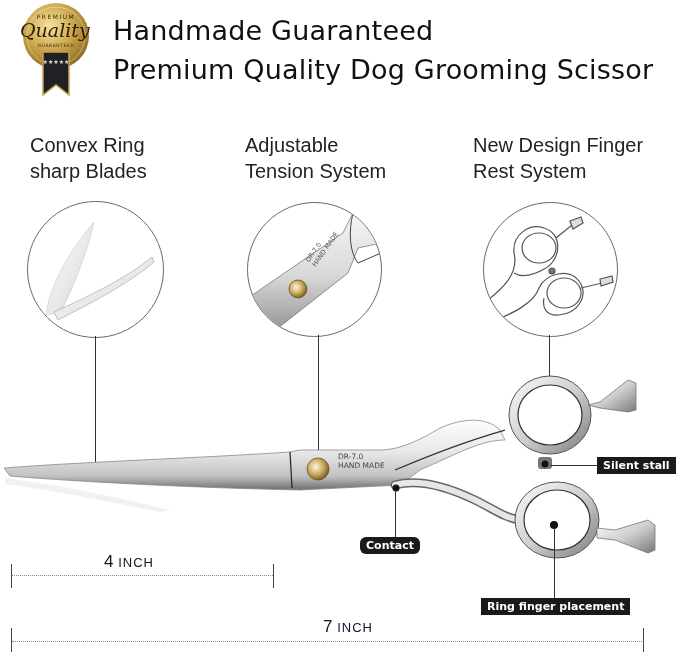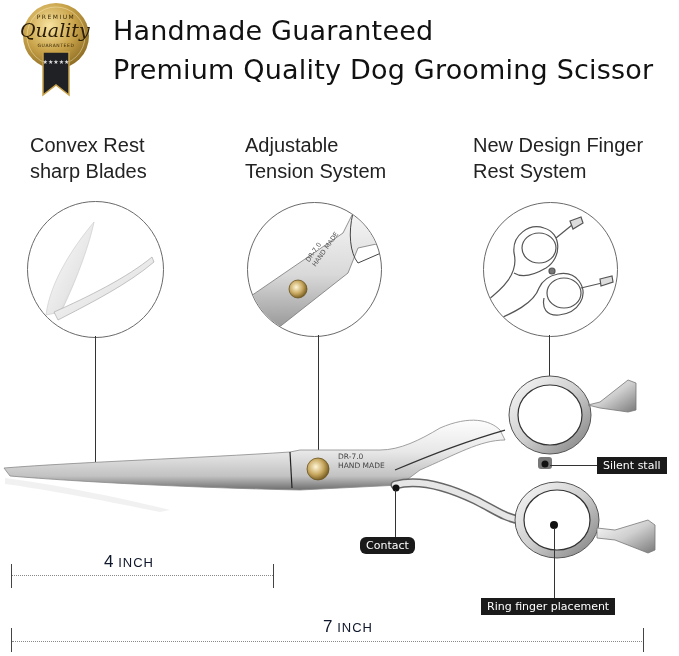--- a/index.html
+++ b/index.html
@@ -5,21 +5,21 @@
   html, body { margin: 0; padding: 0; background: #ffffff; }
   body { width: 679px; height: 656px; position: relative; overflow: hidden;
          font-family: "DejaVu Sans", "Liberation Sans", sans-serif; color: #111; }
   .abs { position: absolute; }
   .badge { left: 20px; top: 2px; width: 72px; height: 96px; }
   .title { left: 113px; font-weight: normal; font-size: 27px; letter-spacing: 0.2px; color: #111; white-space: nowrap; }
   .title.l1 { top: 15px; }
   .title.l2 { top: 54px; }
   .feature { font-size: 20px; font-weight: 300; line-height: 26px; color: #222; white-space: nowrap; font-family: "Liberation Sans", sans-serif; }
   .circle { border: 1px solid #6a6a6a; border-radius: 50%; background: #fff; overflow: hidden; }
-  .tag { background: #1a1a1a; color: #fff; font-weight: normal; font-size: 11px; padding: 2px 6px; white-space: nowrap; font-family: "DejaVu Sans", sans-serif; }
+  .tag { background: #1a1a1a; color: #fff; font-weight: bold; font-size: 11px; padding: 2px 6px; white-space: nowrap; font-family: "DejaVu Sans", sans-serif; }
   .vline { width: 1px; background: #333; }
   .hline { height: 1px; background: #333; }
   .dotline { height: 0; border-top: 1px dotted #888; }
   .tick { width: 1px; background: #444; }
   .measure { font-size: 17px; color: #0f172a; white-space: nowrap; font-family: "Liberation Sans", sans-serif; }
   .measure .unit { font-size: 13px; letter-spacing: 1px; }
   svg { display: block; }
 </style>
 </head>
 <body>
@@ -40,21 +40,21 @@
   <div class="abs" style="left:0;top:11px;width:72px;text-align:center;font-size:6px;letter-spacing:1.5px;color:#3a2a08;">PREMIUM</div>
   <div class="abs" style="left:0;top:17px;width:72px;font-size:19px;font-style:italic;font-family:'DejaVu Serif',serif;color:#2a1c05;">Quality</div>
   <div class="abs" style="left:0;top:41px;width:72px;text-align:center;font-size:4.5px;letter-spacing:0.6px;color:#3a2a08;">GUARANTEED</div>
   <div class="abs" style="left:0;top:56px;width:72px;text-align:center;font-size:6px;color:#ddd;">★★★★★</div>
 </div>
 
 <div class="abs title l1">Handmade Guaranteed</div>
 <div class="abs title l2">Premium Quality Dog Grooming Scissor</div>
 
 <div class="abs feature" style="left:30px;top:132px;">
-  <div>Convex Rest</div>
+  <div>Convex Ring</div>
   <div>sharp Blades</div>
 </div>
 <div class="abs feature" style="left:245px;top:132px;">
   <div>Adjustable</div>
   <div>Tension System</div>
 </div>
 <div class="abs feature" style="left:473px;top:132px;">
   <div>New Design Finger</div>
   <div>Rest System</div>
 </div>

